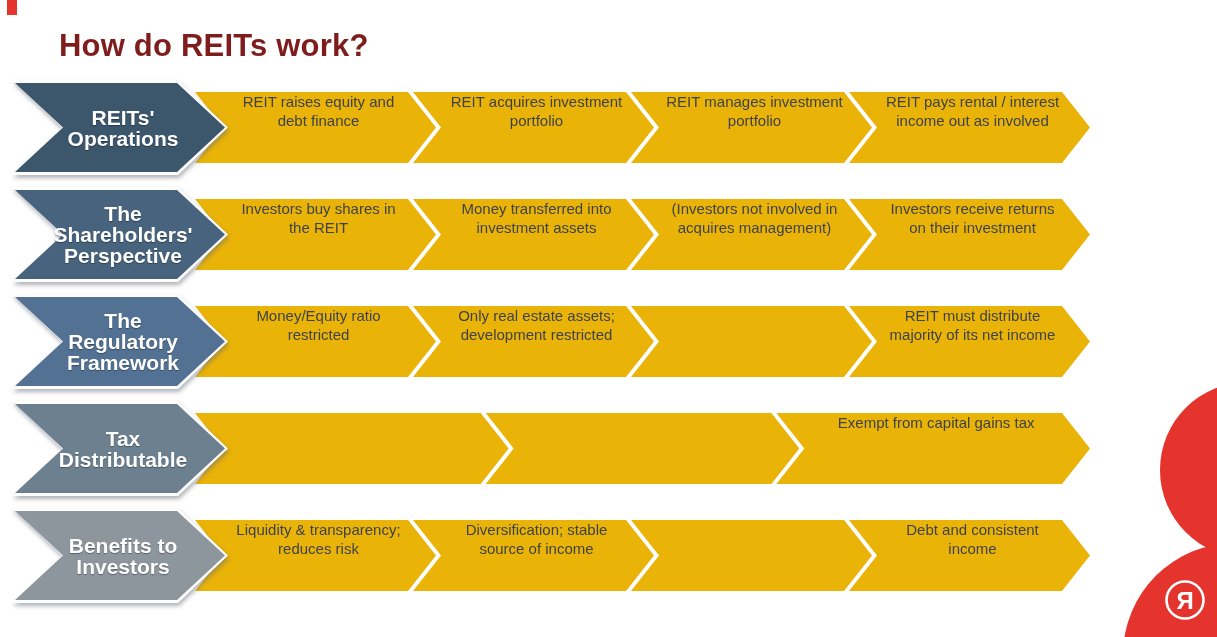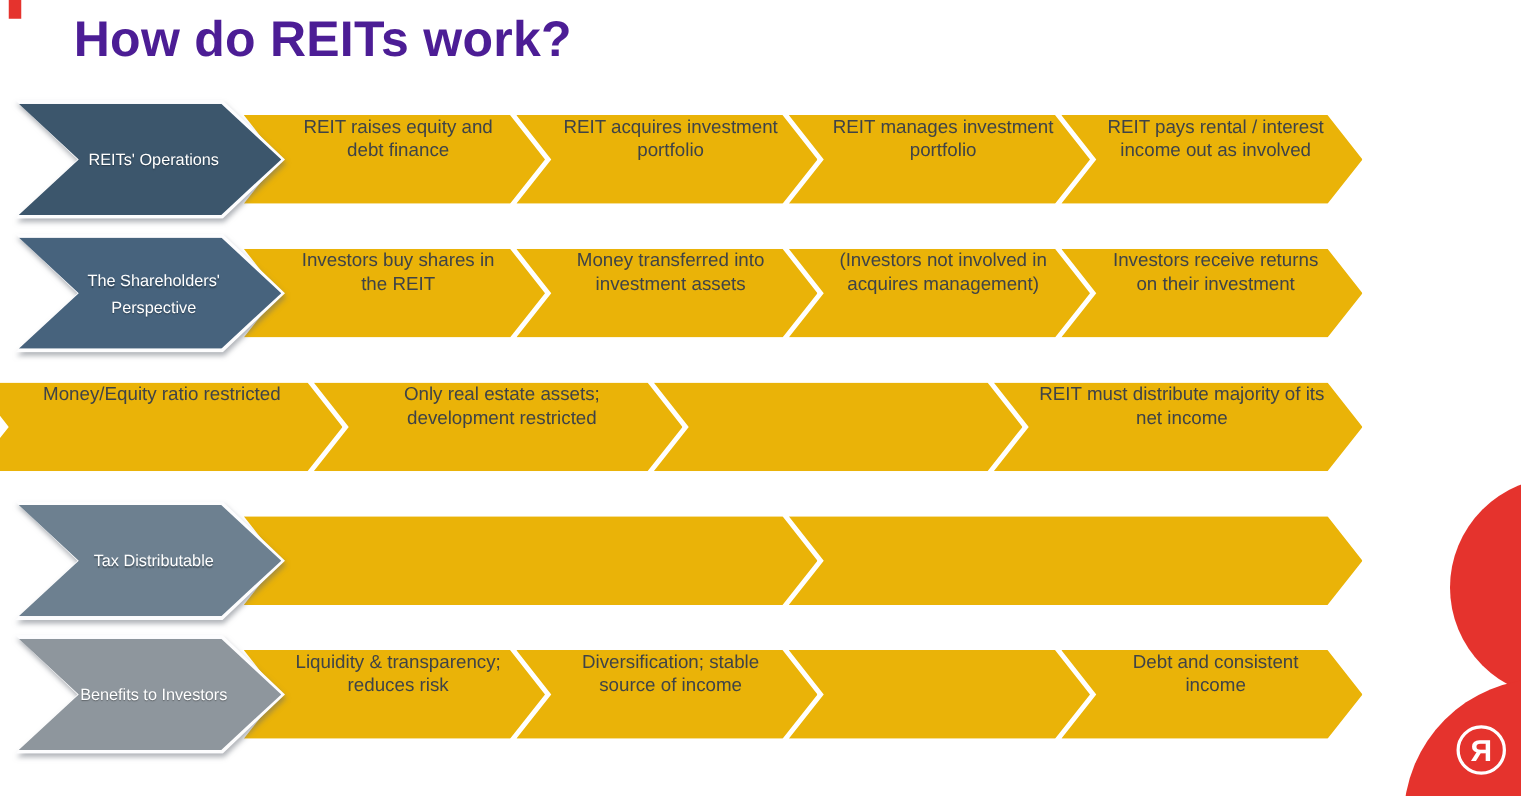--- a/index.html
+++ b/index.html
@@ -6,22 +6,22 @@
   body{
     width:1217px;height:637px;position:relative;overflow:hidden;
     background:#ffffff;
     font-family:"Liberation Sans", sans-serif;
   }
   .corner-tab{
     position:absolute;left:7px;top:0;width:10px;height:15px;
     background:#e5332d;
   }
   .page-title{
-    position:absolute;left:59px;top:10px;
-    font-size:40px;font-weight:700;color:#4c1d95;letter-spacing:.2px;
+    position:absolute;left:59px;top:28px;
+    font-size:31px;font-weight:700;color:#7f1d1d;letter-spacing:.2px;
   }
   .rows{
     position:absolute;left:12px;top:80px;width:1078px;
   }
   .row{
     position:relative;display:flex;height:95px;margin-bottom:12px;
   }
   
   .lead{
     position:relative;flex:none;width:216px;height:95px;z-index:2;
@@ -31,21 +31,21 @@
     position:absolute;inset:0;background:#fdfdfe;
     clip-path:polygon(0 0, calc(100% - 50px) 0, 100% 50%, calc(100% - 50px) 100%, 0 100%, 50px 50%);
   }
   .lead-inner{
     position:absolute;inset:3px;background:var(--lead-color,#3c566c);
     clip-path:polygon(0 0, calc(100% - 48px) 0, 100% 50%, calc(100% - 48px) 100%, 0 100%, 48px 50%);
   }
   .lead-label{
     position:absolute;inset:0;display:flex;align-items:center;justify-content:center;
     padding:0 46px 0 52px;text-align:center;
-    color:#ffffff;font-weight:400;font-size:13px;line-height:21px;
+    color:#ffffff;font-weight:700;font-size:21px;line-height:21px;
     text-shadow:0 1px 1px rgba(0,0,0,.35);
   }
   
   .cells{
     position:relative;z-index:1;flex:1;display:flex;
     margin-left:-33px;padding:12px 0;
   }
   .cell{
     flex:1;position:relative;background:#eab308;
     clip-path:polygon(0 0, calc(100% - 28px) 0, 100% 50%, calc(100% - 28px) 100%, 0 100%, 28px 50%);
@@ -107,20 +107,25 @@
       <div class="cell">
           <div class="cell-text">(Investors not involved in acquires management)</div>
         </div>
       <div class="cell">
           <div class="cell-text">Investors receive returns on their investment</div>
         </div>
     </div>
   </div>
 
   <div class="row" style="--lead-color: #537193;">
+    <div class="lead">
+      <div class="lead-outer"></div>
+      <div class="lead-inner"></div>
+      <div class="lead-label">The Regulatory Framework</div>
+    </div>
     <div class="cells">
       <div class="cell">
           <div class="cell-text">Money/Equity ratio restricted</div>
         </div>
       <div class="cell">
           <div class="cell-text">Only real estate assets; development restricted</div>
         </div>
       <div class="cell">
           <div class="cell-text"></div>
         </div>
@@ -135,20 +140,23 @@
       <div class="lead-outer"></div>
       <div class="lead-inner"></div>
       <div class="lead-label">Tax Distributable</div>
     </div>
     <div class="cells">
       <div class="cell">
           <div class="cell-text"></div>
         </div>
       <div class="cell">
           <div class="cell-text"></div>
+        </div>
+      <div class="cell">
+          <div class="cell-text">Exempt from capital gains tax</div>
         </div>
     </div>
   </div>
 
   <div class="row" style="--lead-color: #8e969d;">
     <div class="lead">
       <div class="lead-outer"></div>
       <div class="lead-inner"></div>
       <div class="lead-label">Benefits to Investors</div>
     </div>

